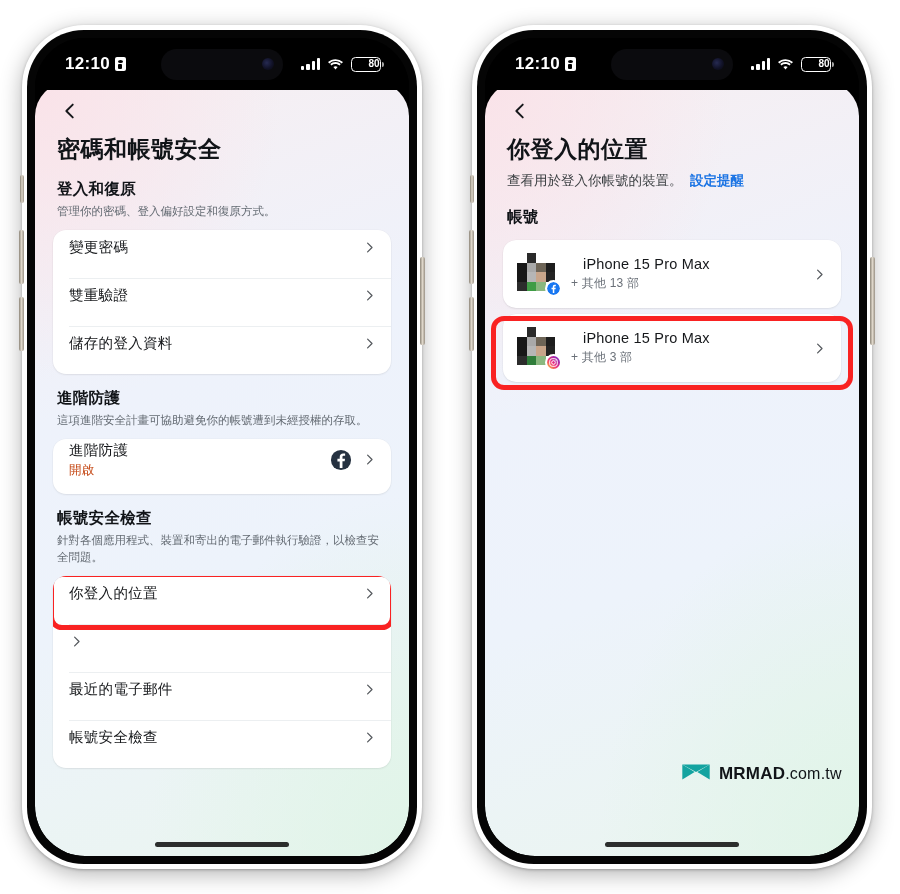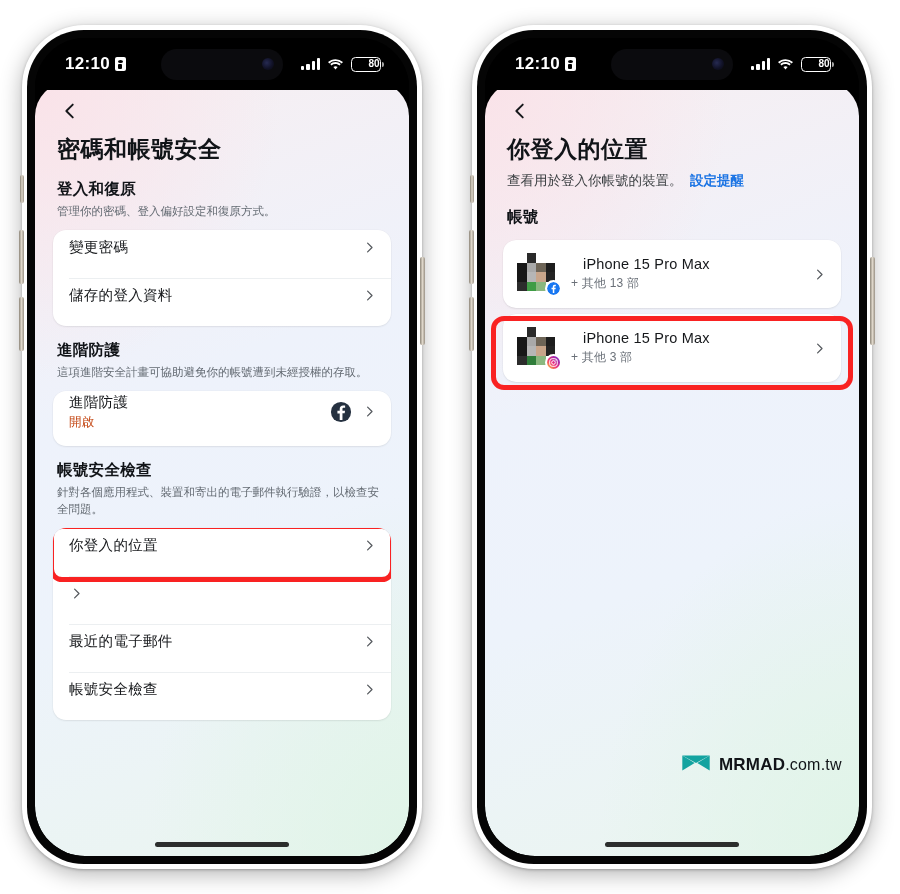--- a/index.html
+++ b/index.html
@@ -177,21 +177,21 @@
   .dev-sub  { font-size:12px; color:#6a7078; margin-top:3px; letter-spacing:.2px; }
 
   
   .hl {
     position:absolute; border:5px solid #f92222; border-radius:13px;
     pointer-events:none; z-index:5;
   }
 
   
   .watermark {
-    position:absolute; left:196px; bottom:79px;
+    position:absolute; left:196px; bottom:70px;
     display:flex; align-items:center; gap:8px;
   }
   .wm-text { font-size:17px; font-weight:700; color:#111418; letter-spacing:.2px; }
   .wm-text .lt { font-weight:400; font-size:16px; }
 
   .home-ind {
     position:absolute; left:50%; transform:translateX(-50%); bottom:9px;
     width:134px; height:5px; border-radius:3px; background:#0a0a0a; opacity:.85;
   }
 </style>
@@ -220,20 +220,28 @@
               </span>
             </div>
 
             <div class="page-title">密碼和帳號安全</div>
 
             <div class="sec-title">登入和復原</div>
             <div class="sec-desc">管理你的密碼、登入偏好設定和復原方式。</div>
             <div class="card">
               <div class="row">
                 <span class="row-label">變更密碼</span>
+                <span class="row-chevron">
+                  <svg viewBox="0 0 24 24" width="15" height="15" fill="none" stroke="#55595e" stroke-width="2" stroke-linecap="round" stroke-linejoin="round">
+                      <polyline points="9 5 16 12 9 19"></polyline>
+                    </svg>
+                </span>
+              </div>
+              <div class="row">
+                <span class="row-label">雙重驗證</span>
                 <span class="row-chevron">
                   <svg viewBox="0 0 24 24" width="15" height="15" fill="none" stroke="#55595e" stroke-width="2" stroke-linecap="round" stroke-linejoin="round">
                       <polyline points="9 5 16 12 9 19"></polyline>
                     </svg>
                 </span>
               </div>
               <div class="row">
                 <span class="row-label">儲存的登入資料</span>
                 <span class="row-chevron">
                   <svg viewBox="0 0 24 24" width="15" height="15" fill="none" stroke="#55595e" stroke-width="2" stroke-linecap="round" stroke-linejoin="round">

